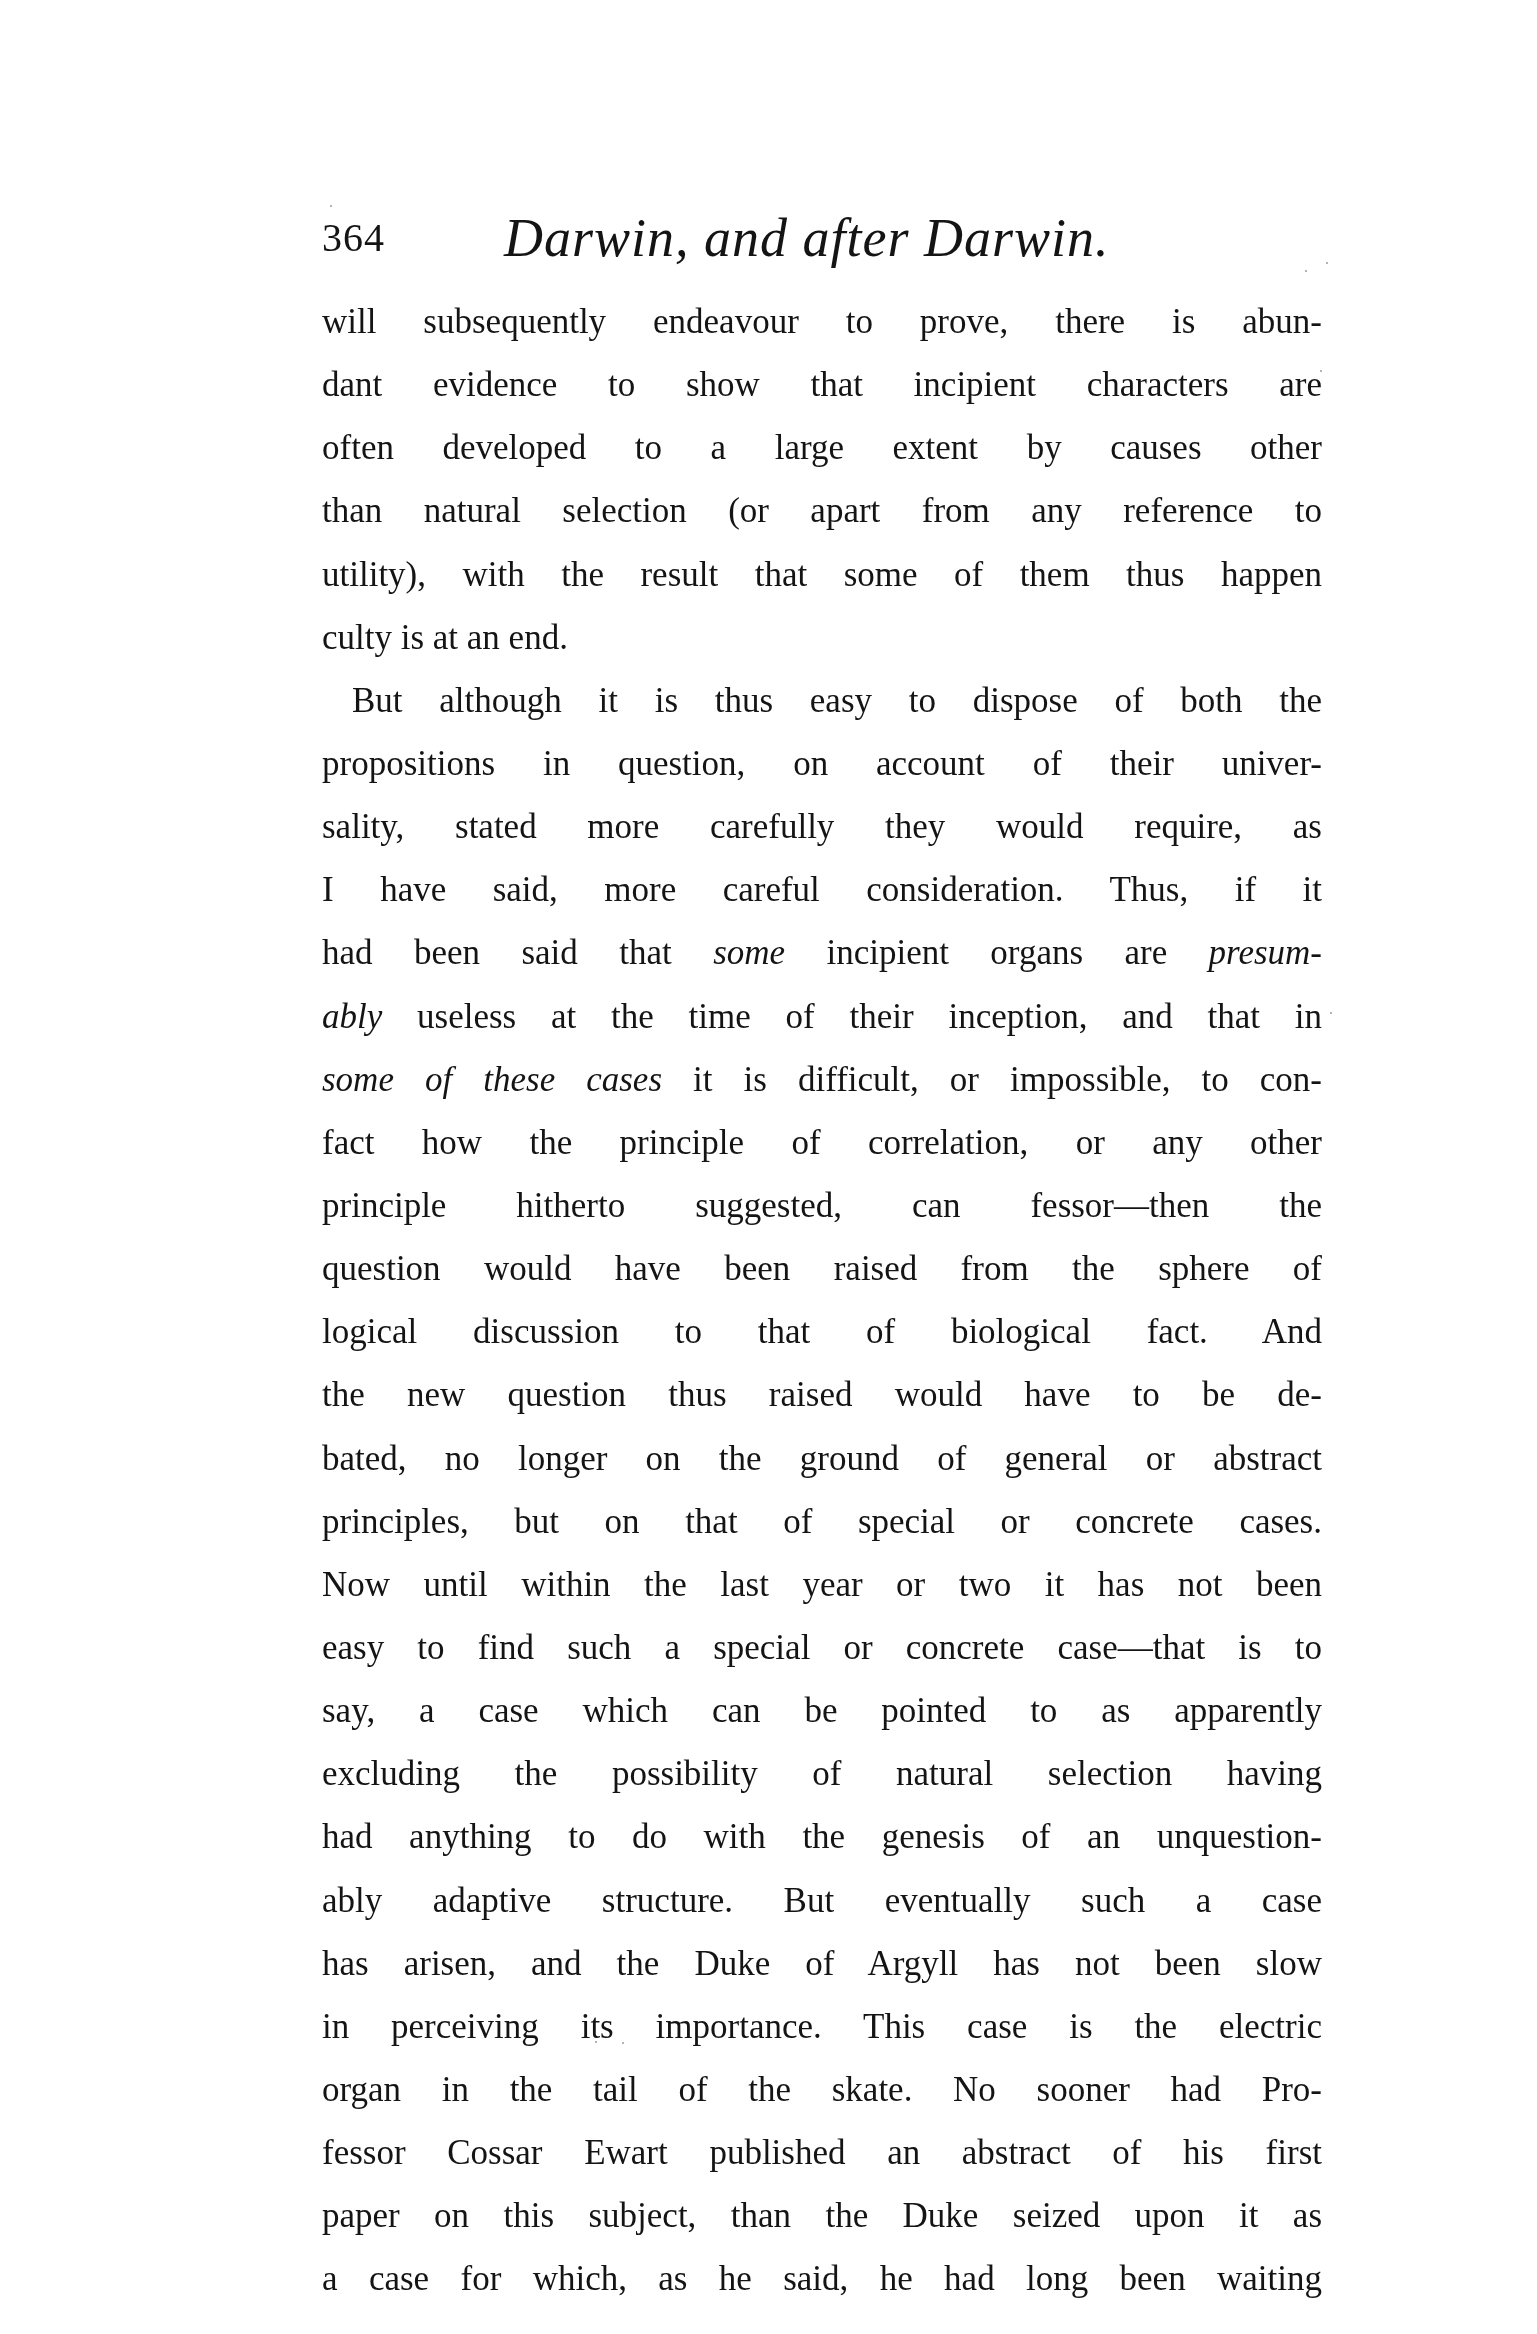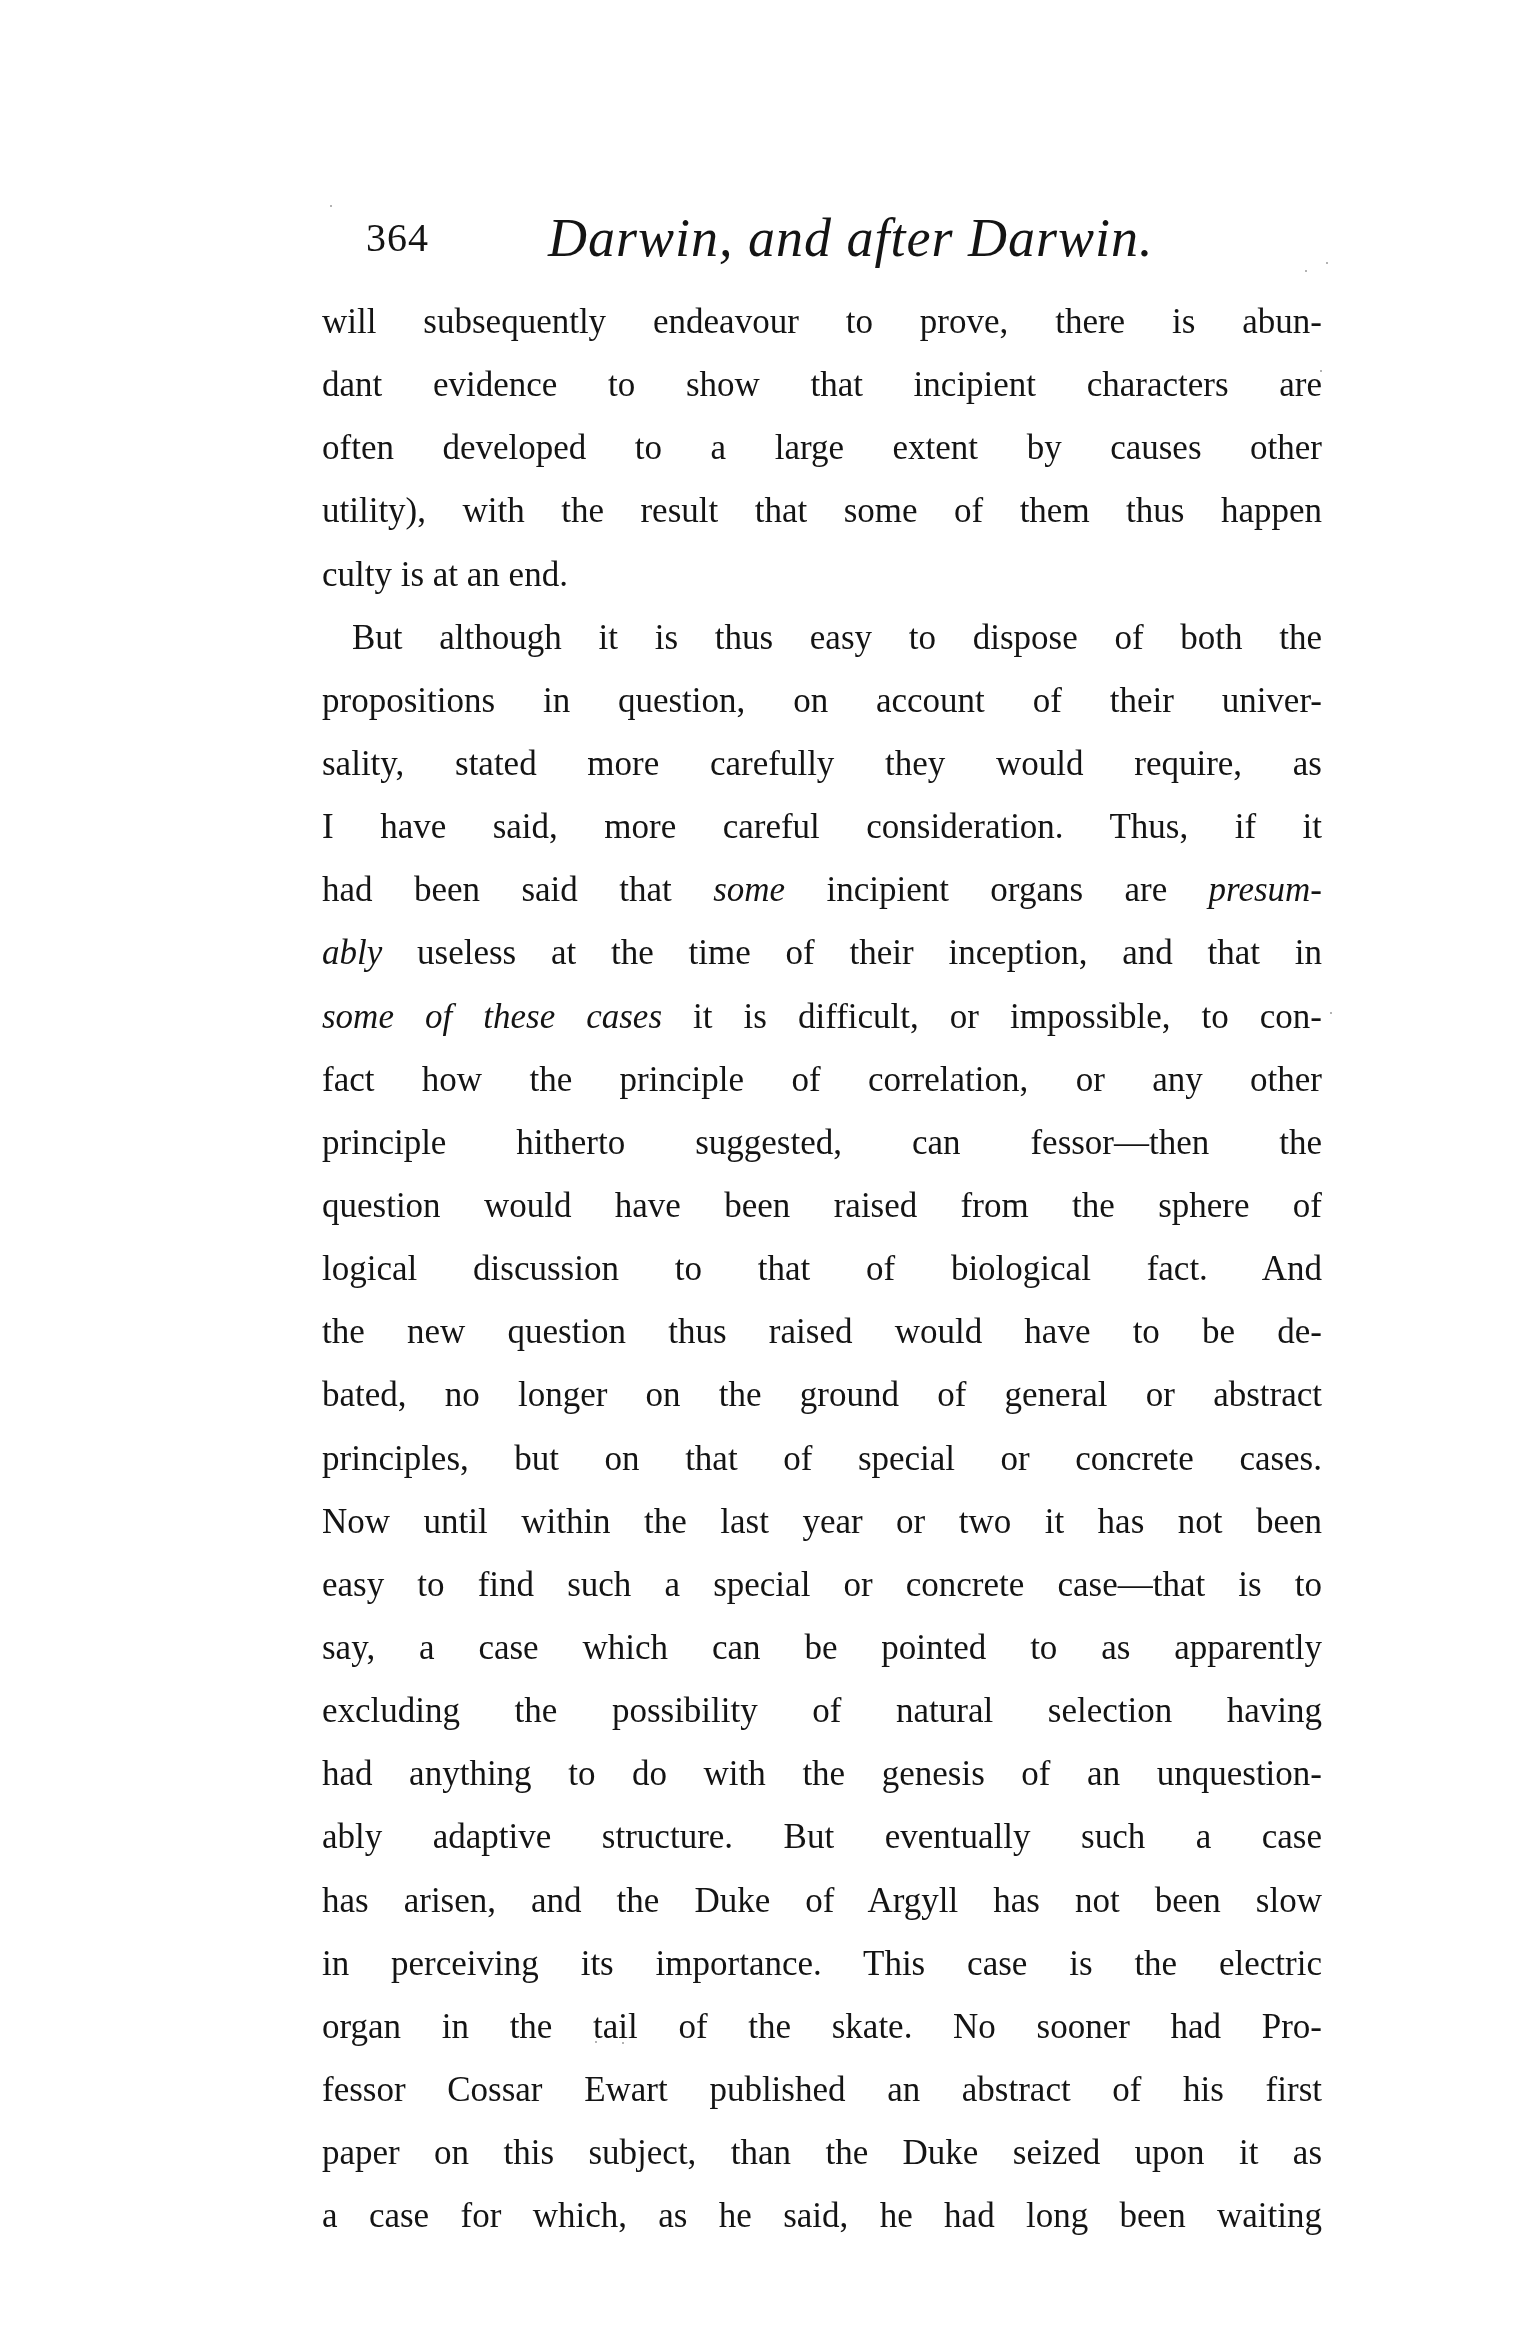--- a/index.html
+++ b/index.html
@@ -20,21 +20,20 @@
     left: 0; top: 0;
     width: 1537px; height: 2334px;
     background: #ffffff;
   }
   .running-head {
     position: absolute;
     left: 322px;
     top: 208px;
     width: 1000px;
     height: 60px;
-    margin-left: 44px;
   }
   .page-number {
     position: absolute;
     left: 0;
     top: 0;
     font-size: 40px;
     line-height: 60px;
     letter-spacing: 1px;
   }
   .running-title {
@@ -87,20 +86,21 @@
   <div class="running-head">
     <span class="page-number">364</span>
     <span class="running-title">Darwin, and after Darwin.</span>
   </div>
 
   <div class="body-text" id="body-text">
       <div>
         <span class="line"><span>will subsequently endeavour to prove, there is abun-</span></span>
         <span class="line"><span>dant evidence to show that incipient characters are</span></span>
         <span class="line"><span>often developed to a large extent by causes other</span></span>
+        <span class="line"><span>than natural selection (or apart from any reference to</span></span>
         <span class="line"><span>utility), with the result that some of them thus happen</span></span>
         <span class="line last"><span>culty is at an end.</span></span>
       </div>
       <div>
         <span class="line indent"><span>But although it is thus easy to dispose of both the</span></span>
         <span class="line"><span>propositions in question, on account of their univer-</span></span>
         <span class="line"><span>sality, stated more carefully they would require, as</span></span>
         <span class="line"><span>I have said, more careful consideration.  Thus, if it</span></span>
         <span class="line"><span>had been said that </span><em>some</em><span> incipient organs are </span><em>presum-</em></span>
         <span class="line"><em>ably</em><span> useless at the time of their inception, and that in</span></span>

